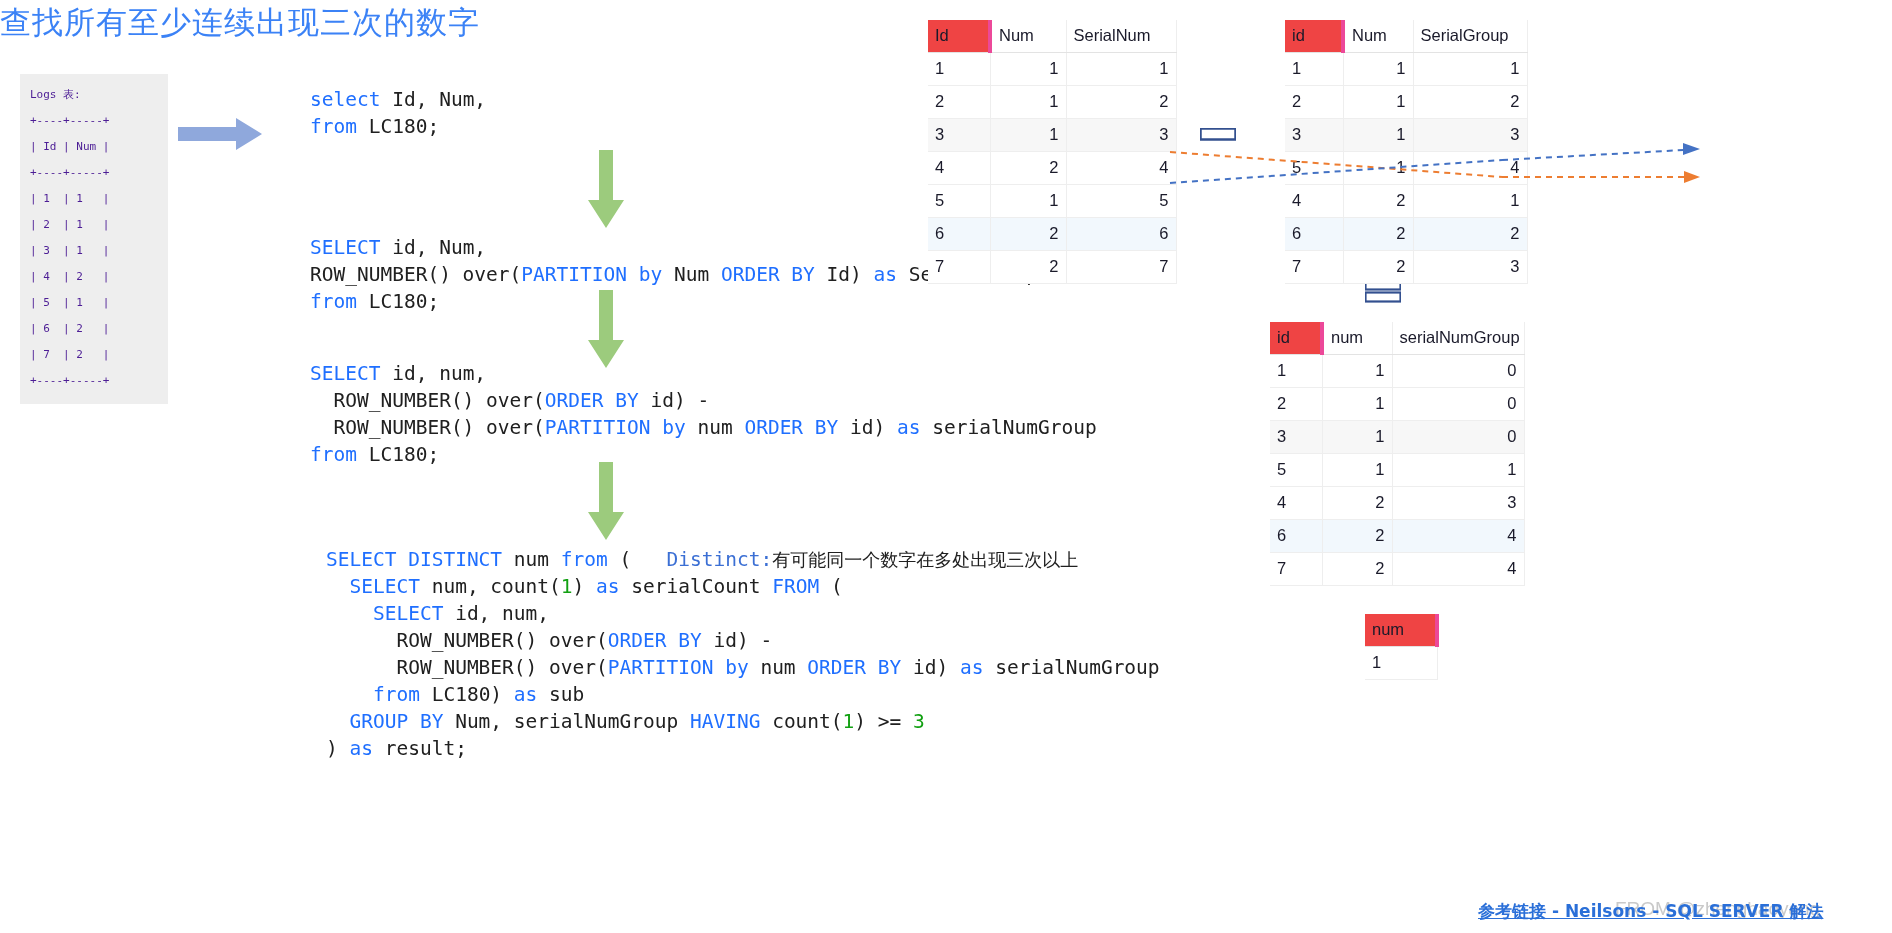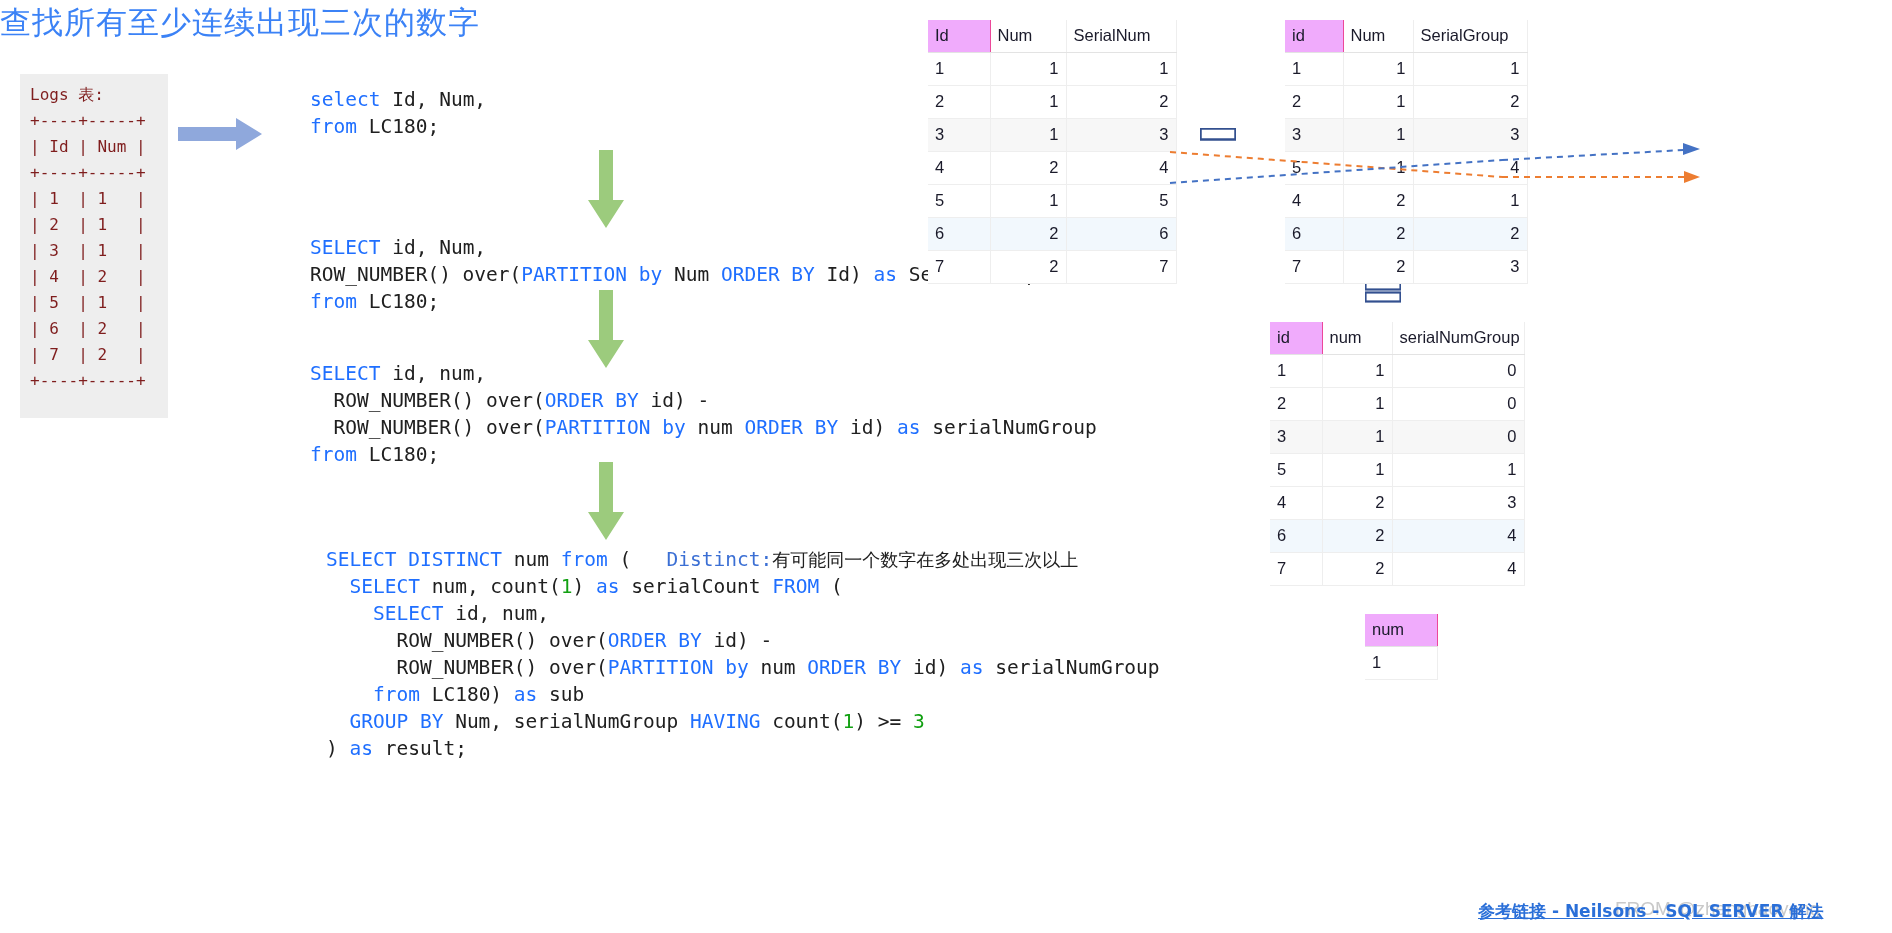--- a/index.html
+++ b/index.html
@@ -13,23 +13,23 @@
   #page-title{
     position:absolute;left:0;top:2px;
     font-size:31px;color:#3b82f6;
     font-family:"DejaVu Sans", sans-serif;
     white-space:nowrap;letter-spacing:1px;
   }
   
   #logs-box{
     position:absolute;left:20px;top:74px;width:128px;
     background:#eeeeee;
-    padding:8px 10px 24px 10px;
+    padding:8px 10px 10px 10px;
     font-family:"DejaVu Sans Mono", monospace;
-    font-size:16px;line-height:26px;color:#7f1d1d;
+    font-size:11px;line-height:26px;color:#4c1d95;
     white-space:pre;
   }
   
   #flow-arrow-right{position:absolute;left:178px;top:118px;width:84px;height:32px;}
   
   .sql{
     position:absolute;
     font-family:"DejaVu Sans Mono", monospace;
     font-size:19.5px;line-height:27px;
     color:#202020;white-space:pre;
@@ -50,25 +50,25 @@
   
   .grid{
     position:absolute;
     border-collapse:collapse;
     font-family:"Liberation Sans", sans-serif;
     font-size:16.5px;color:#1a1a2a;
     background:#ffffff;
     table-layout:fixed;
   }
   .grid th{
-    background:#f0abfc;
+    background:#ef4444;
     font-weight:normal;
     text-align:left;
     padding:4px 7px 5px 7px;
-    border-right:1px solid #ec4899;
+    border-right:4px solid #ec4899;
     border-bottom:1px solid #e3e3e3;
     height:23px;
   }
   .grid th.plain{background:#ffffff;border-right:1px solid #eeeeee;}
   .grid td{
     padding:4px 7px 5px 7px;
     text-align:right;
     border-right:1px solid #eeeeee;
     border-bottom:1px solid #eeeeee;
     height:23px;

